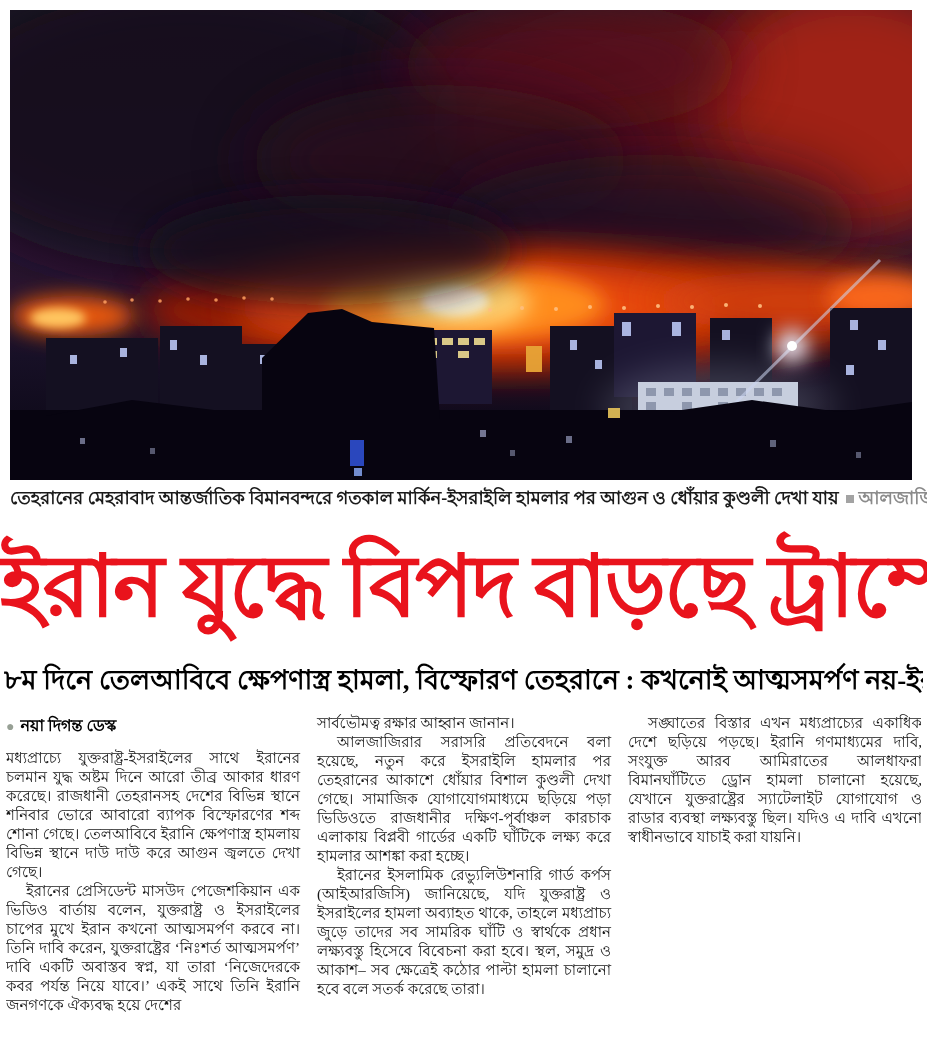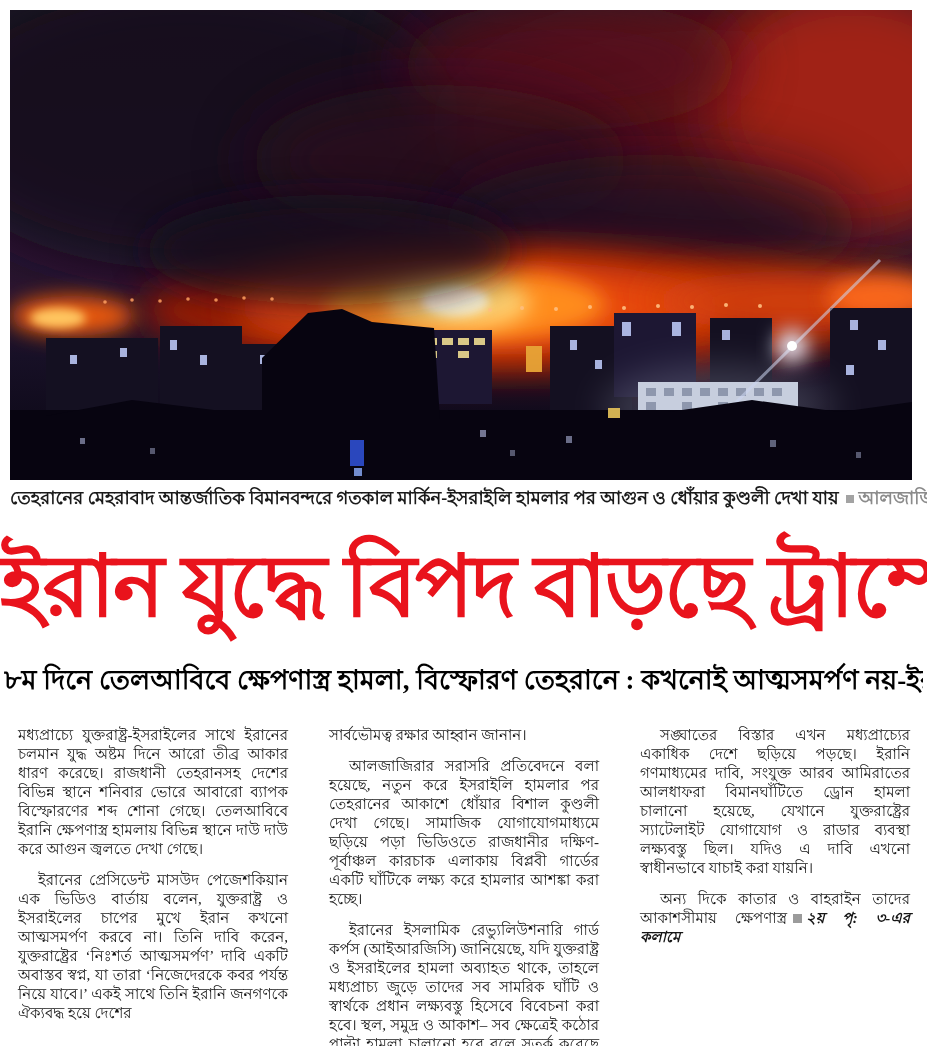--- a/index.html
+++ b/index.html
@@ -37,21 +37,21 @@
   }
   .body-cols{
     position:absolute;left:6px;top:714px;width:915px;height:332px;
     display:flex;gap:17px;overflow:hidden;
   }
   .col{width:294px;flex:0 0 294px;font-size:15px;line-height:19px;
     text-align:justify;color:#161616;}
   .byline{font-size:16px;font-weight:bold;line-height:20px;
     margin:2px 0 12px 0;color:#000;text-align:left;}
   .byline .dot{color:#97a095;font-size:14px;margin-right:6px;}
-  .para{margin:12px;text-indent:20px;}
+  .para{margin:0;text-indent:20px;}
   .para.flush{text-indent:0;}
   .cont-sq{display:inline-block;width:9px;height:9px;background:#9b9b9b;
     margin:0 4px 0 6px;}
   .cont{font-weight:bold;font-style:italic;}
 </style>
 </head>
 <body>
 
 <div class="photo-wrap">
   <svg viewBox="0 0 902 470" preserveAspectRatio="none">
@@ -216,28 +216,30 @@
   <span>তেহরানের মেহরাবাদ আন্তর্জাতিক বিমানবন্দরে গতকাল মার্কিন-ইসরাইলি হামলার পর আগুন ও ধোঁয়ার কুণ্ডলী দেখা যায়</span><span class="credit-sq"></span><span class="credit">আলজাজিরা</span>
 </div>
 
 <div class="headline" style="color: rgb(233, 19, 28);">ইরান যুদ্ধে বিপদ বাড়ছে ট্রাম্পের</div>
 
 <div class="subheadline">৮ম দিনে তেলআবিবে ক্ষেপণাস্ত্র হামলা, বিস্ফোরণ তেহরানে : কখনোই আত্মসমর্পণ নয়-ইরানি প্রেসিডেন্ট</div>
 
 <div class="body-cols">
 
   <div class="col">
+    <div class="byline">
+      <span class="dot">●</span><span>নয়া দিগন্ত ডেস্ক</span>
+    </div>
     <p class="para flush">মধ্যপ্রাচ্যে যুক্তরাষ্ট্র-ইসরাইলের সাথে ইরানের চলমান যুদ্ধ অষ্টম দিনে আরো তীব্র আকার ধারণ করেছে। রাজধানী তেহরানসহ দেশের বিভিন্ন স্থানে শনিবার ভোরে আবারো ব্যাপক বিস্ফোরণের শব্দ শোনা গেছে। তেলআবিবে ইরানি ক্ষেপণাস্ত্র হামলায় বিভিন্ন স্থানে দাউ দাউ করে আগুন জ্বলতে দেখা গেছে।</p>
     <p class="para">ইরানের প্রেসিডেন্ট মাসউদ পেজেশকিয়ান এক ভিডিও বার্তায় বলেন, যুক্তরাষ্ট্র ও ইসরাইলের চাপের মুখে ইরান কখনো আত্মসমর্পণ করবে না। তিনি দাবি করেন, যুক্তরাষ্ট্রের ‘নিঃশর্ত আত্মসমর্পণ’ দাবি একটি অবাস্তব স্বপ্ন, যা তারা ‘নিজেদেরকে কবর পর্যন্ত নিয়ে যাবে।’ একই সাথে তিনি ইরানি জনগণকে ঐক্যবদ্ধ হয়ে দেশের</p>
   </div>
 
   <div class="col">
     <p class="para flush">সার্বভৌমত্ব রক্ষার আহ্বান জানান।</p>
     <p class="para">আলজাজিরার সরাসরি প্রতিবেদনে বলা হয়েছে, নতুন করে ইসরাইলি হামলার পর তেহরানের আকাশে ধোঁয়ার বিশাল কুণ্ডলী দেখা গেছে। সামাজিক যোগাযোগমাধ্যমে ছড়িয়ে পড়া ভিডিওতে রাজধানীর দক্ষিণ-পূর্বাঞ্চল কারচাক এলাকায় বিপ্লবী গার্ডের একটি ঘাঁটিকে লক্ষ্য করে হামলার আশঙ্কা করা হচ্ছে।</p>
     <p class="para">ইরানের ইসলামিক রেভ্যুলিউশনারি গার্ড কর্পস (আইআরজিসি) জানিয়েছে, যদি যুক্তরাষ্ট্র ও ইসরাইলের হামলা অব্যাহত থাকে, তাহলে মধ্যপ্রাচ্য জুড়ে তাদের সব সামরিক ঘাঁটি ও স্বার্থকে প্রধান লক্ষ্যবস্তু হিসেবে বিবেচনা করা হবে। স্থল, সমুদ্র ও আকাশ– সব ক্ষেত্রেই কঠোর পাল্টা হামলা চালানো হবে বলে সতর্ক করেছে তারা।</p>
   </div>
 
   <div class="col">
     <p class="para">সঙ্ঘাতের বিস্তার এখন মধ্যপ্রাচ্যের একাধিক দেশে ছড়িয়ে পড়ছে। ইরানি গণমাধ্যমের দাবি, সংযুক্ত আরব আমিরাতের আলধাফরা বিমানঘাঁটিতে ড্রোন হামলা চালানো হয়েছে, যেখানে যুক্তরাষ্ট্রের স্যাটেলাইট যোগাযোগ ও রাডার ব্যবস্থা লক্ষ্যবস্তু ছিল। যদিও এ দাবি এখনো স্বাধীনভাবে যাচাই করা যায়নি।</p>
-    <p class="para"><span>অন্য দিকে কাতার ও বাহরাইন তাদের আকাশসীমায় ক্ষেপণাস্ত্র</span><span class="cont-sq"></span><span class="cont">২য় পৃ: ৩-এর কলামে</span></p>
   </div>
 
 </div>
 
 </body></html>

